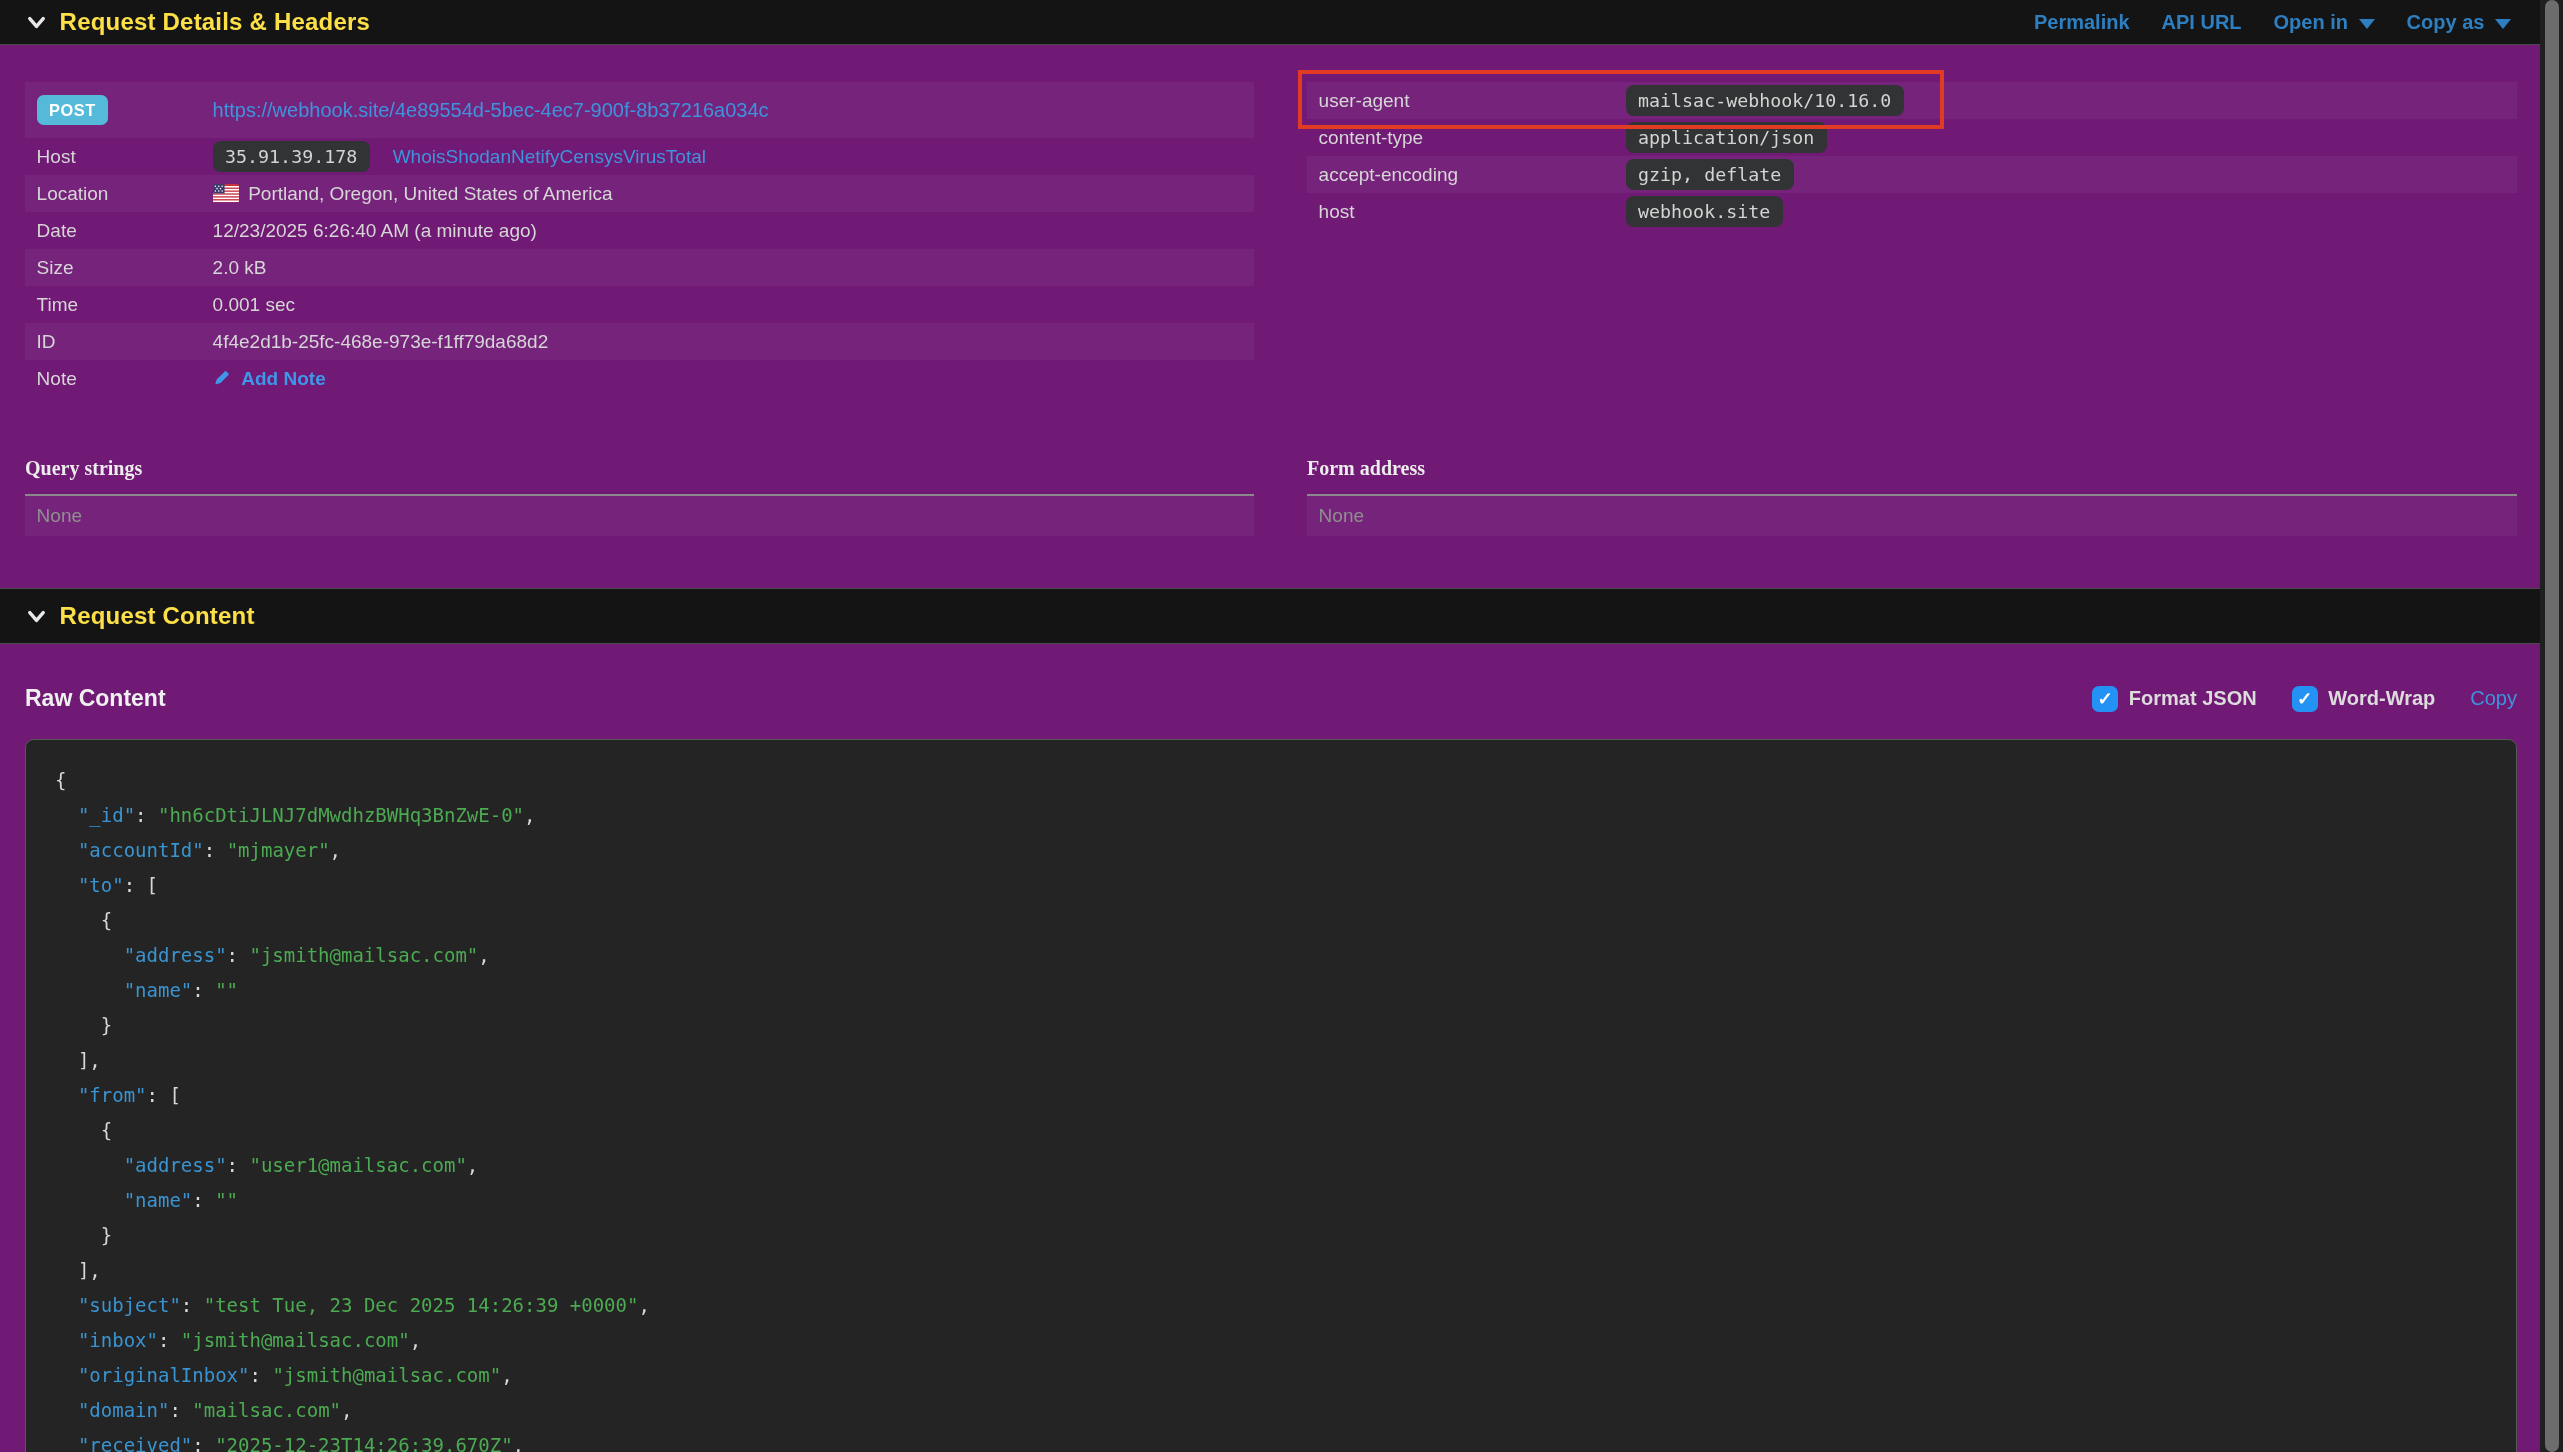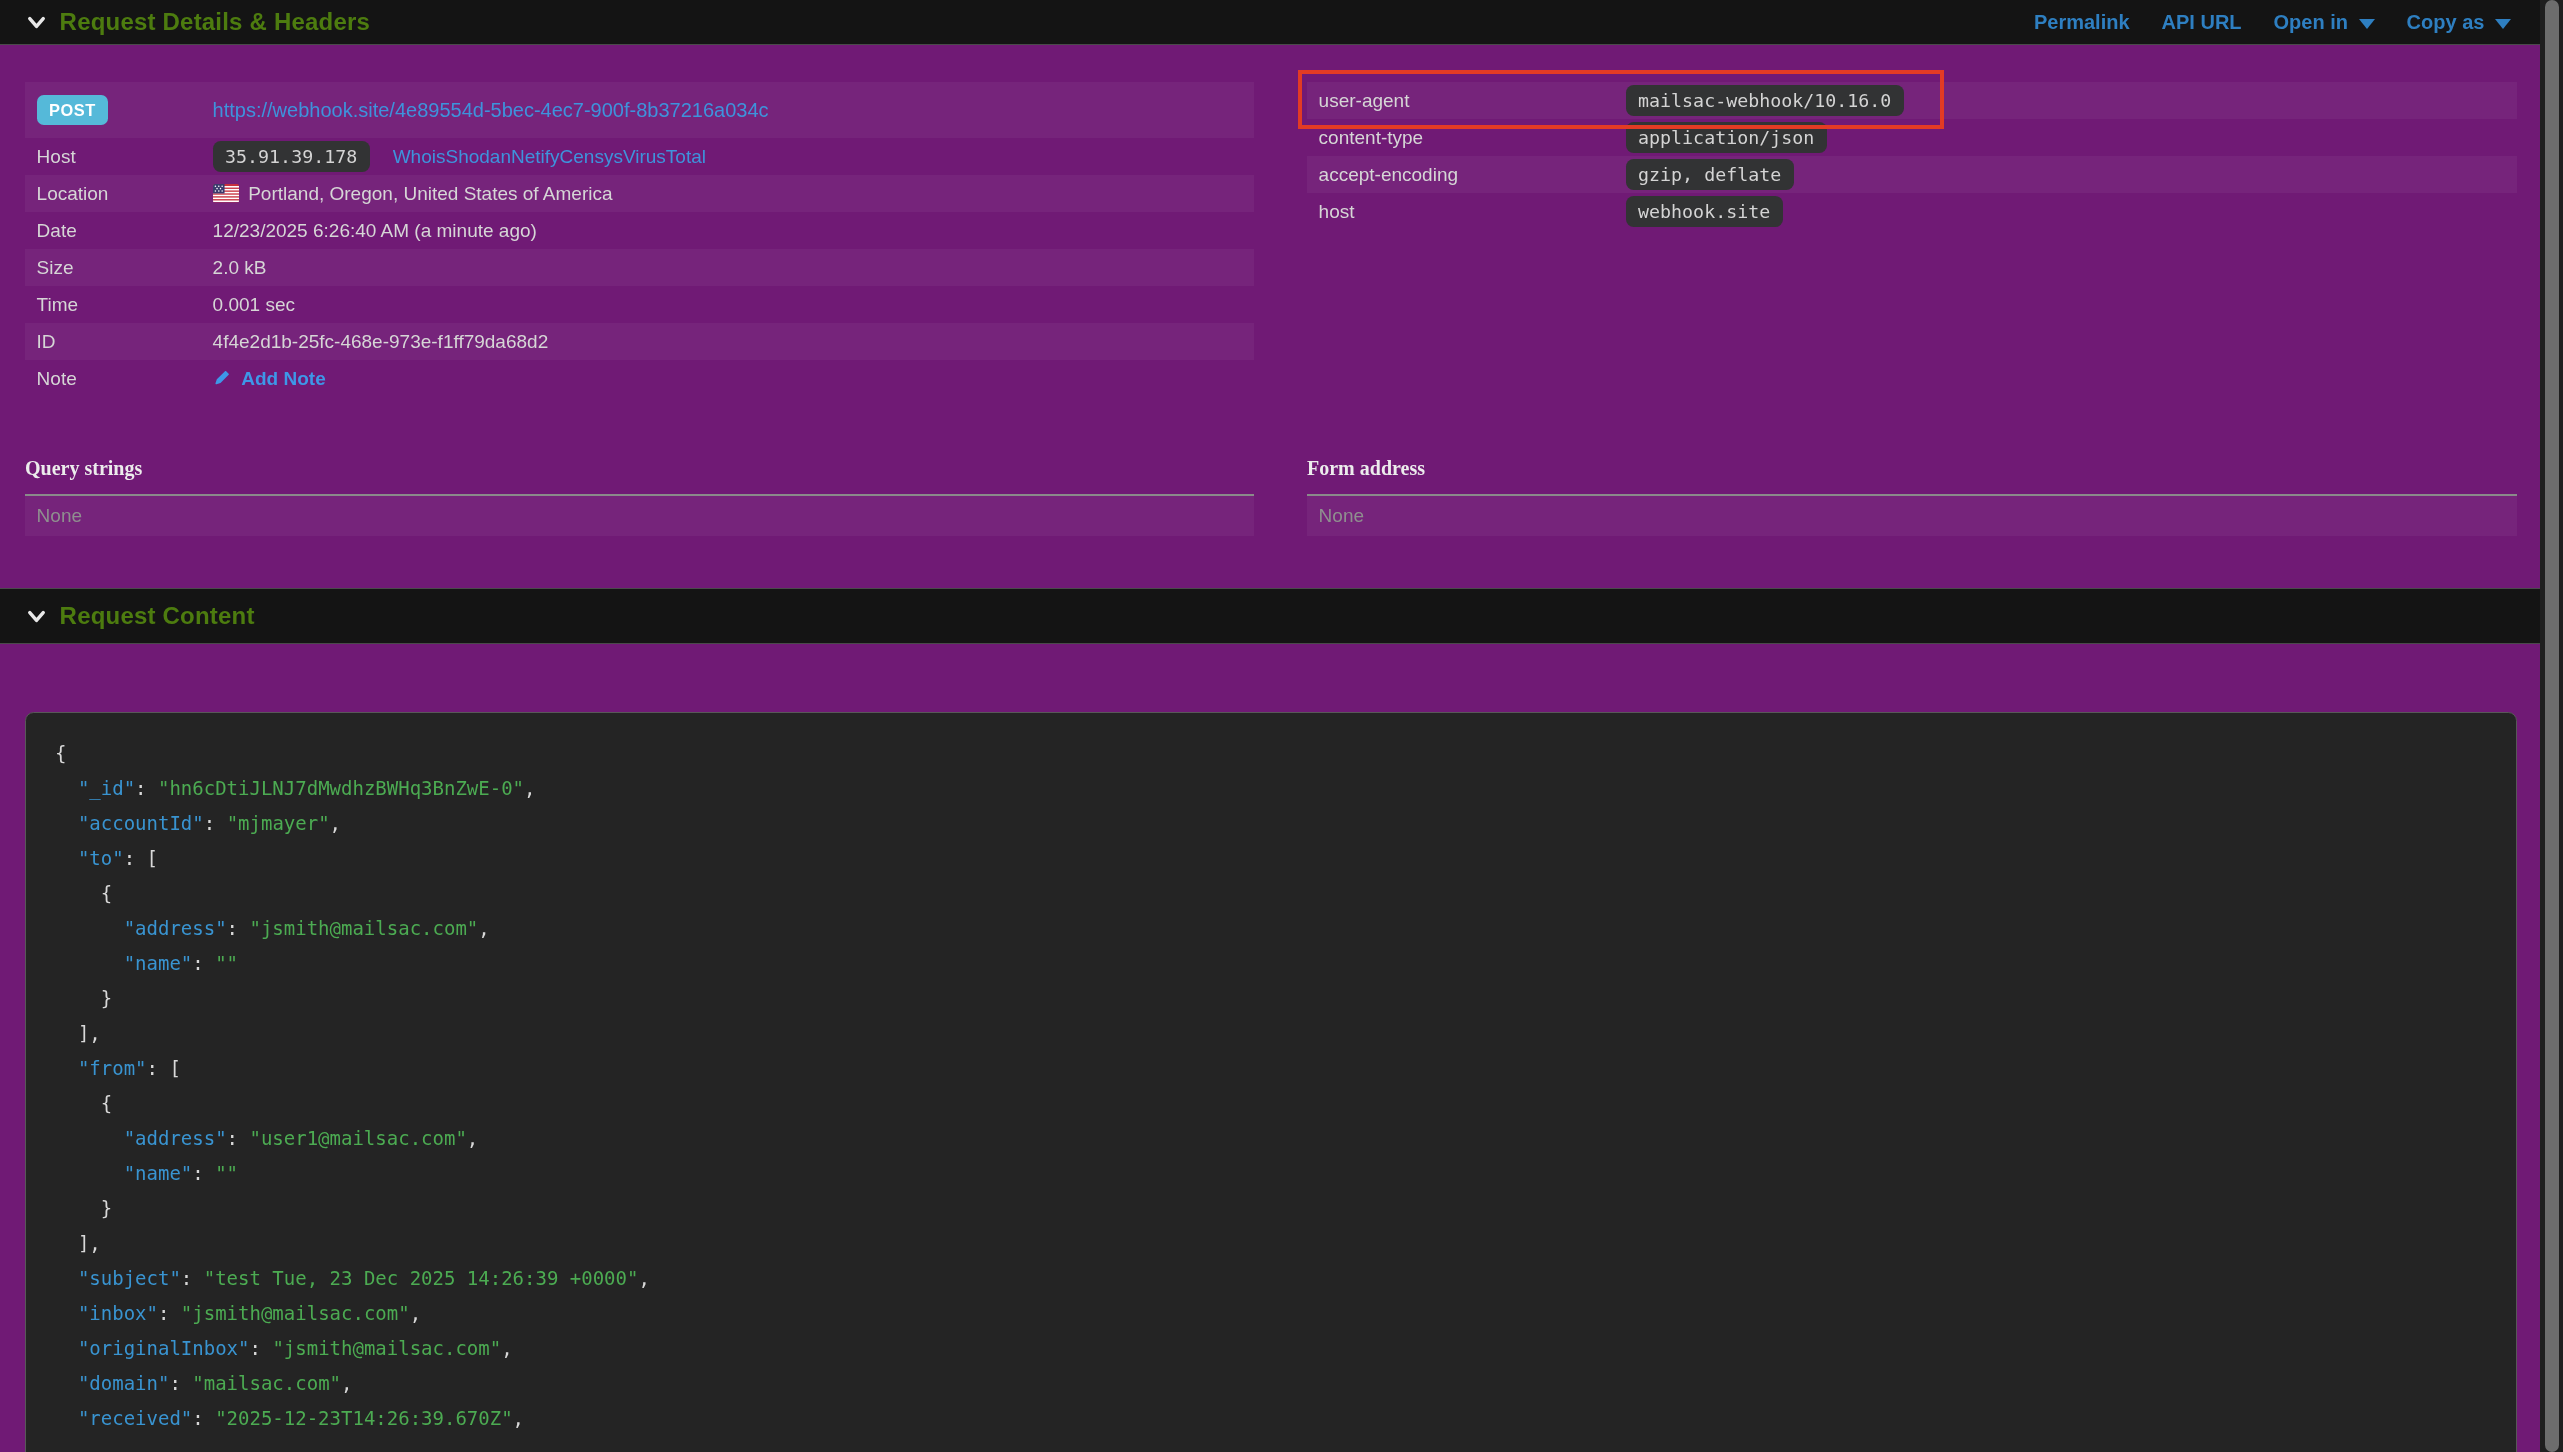--- a/index.html
+++ b/index.html
@@ -6,21 +6,21 @@
   .page{position:relative;width:2563px;height:1452px;background:#242424;overflow:hidden;
         font-family:"Liberation Sans", sans-serif;color:#d8d8d8;}
   .content{position:absolute;left:0;top:0;width:2540px;height:100%;}
 
   
   .band{height:44px;background:#141414;display:flex;align-items:center;
         padding:0 29px 0 25px;border-bottom:1.9px solid #4a4a4a;}
   .band.tall{height:54px;border-top:1.9px solid #4a4a4a;}
   .band-toggle{display:flex;align-items:center;cursor:pointer;}
   .chev{width:23px;height:23px;display:inline-block;}
-  .band-title{font-size:24px;font-weight:bold;color:#4d7c0f;margin-left:11.6px;letter-spacing:0.2px;}
+  .band-title{font-size:24px;font-weight:bold;color:#fde047;margin-left:11.6px;letter-spacing:0.2px;}
   .band-actions{margin-left:auto;display:flex;gap:32px;align-items:center;
                 font-size:20px;font-weight:700;color:#2e7fc1;}
   .band-link{display:flex;align-items:center;cursor:pointer;}
   .caret{width:0;height:0;border-left:8.7px solid transparent;border-right:8.7px solid transparent;
          border-top:10.6px solid #2e7fc1;display:inline-block;margin-left:10.6px;position:relative;top:1.9px;}
 
   
   .panel{padding:37px 23px 0 25px;background:#701a75;}
   .cols{display:flex;gap:53px;align-items:flex-start;}
   .col-l{width:1229px;flex:none;}
@@ -242,20 +242,34 @@
         <span class="chev">
           <svg viewBox="0 0 24 24" width="23" height="23">
               <polyline points="5,8 12,16 19,8" fill="none" stroke="#e8e8e8" stroke-width="3.6" stroke-linecap="round" stroke-linejoin="round"></polyline>
             </svg>
         </span>
         <span class="band-title">Request Content</span>
       </div>
     </div>
 
     <div class="panel panel-raw">
+      <div class="raw-head">
+        <span class="raw-title">Raw Content</span>
+        <div class="raw-ctrls">
+          <span class="chk-group">
+            <span class="chk"></span>
+            <span class="chk-label">Format JSON</span>
+          </span>
+          <span class="chk-group">
+            <span class="chk"></span>
+            <span class="chk-label">Word-Wrap</span>
+          </span>
+          <span class="copy-link">Copy</span>
+        </div>
+      </div>
       <div class="code-block">
         <pre>{
   <span class="jk">"_id"</span>: <span class="js">"hn6cDtiJLNJ7dMwdhzBWHq3BnZwE-0"</span>,
   <span class="jk">"accountId"</span>: <span class="js">"mjmayer"</span>,
   <span class="jk">"to"</span>: [
     {
       <span class="jk">"address"</span>: <span class="js">"jsmith@mailsac.com"</span>,
       <span class="jk">"name"</span>: <span class="js">""</span>
     }
   ],

